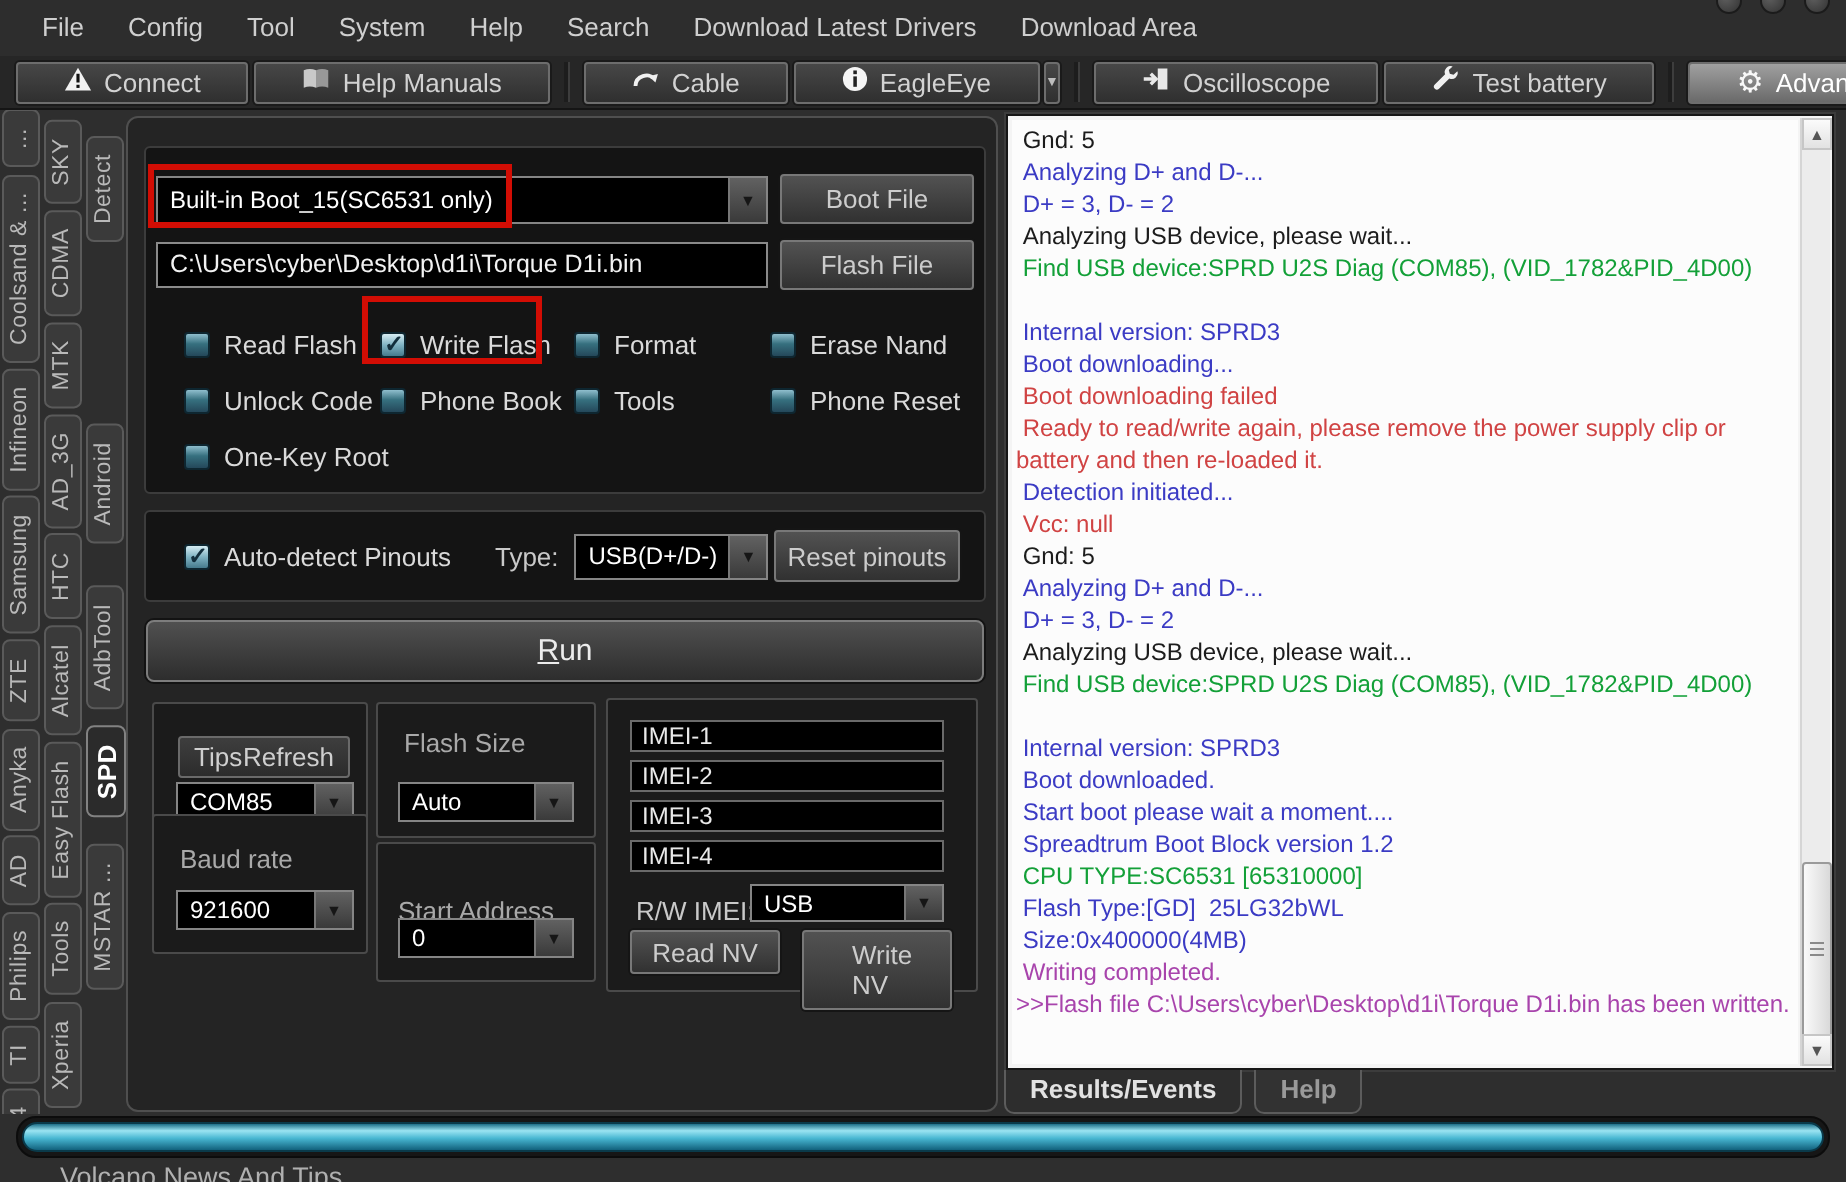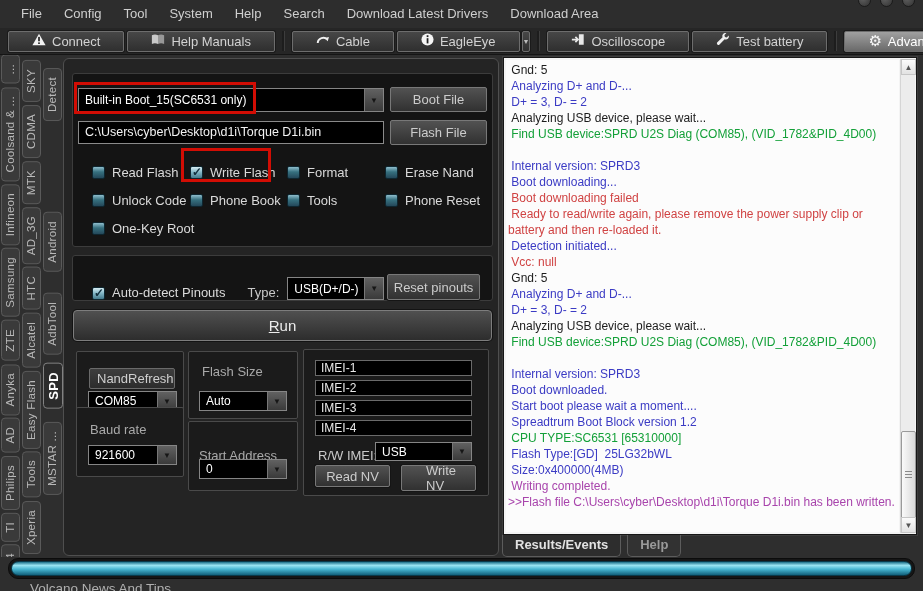--- a/index.html
+++ b/index.html
@@ -30,21 +30,21 @@
   .vtab.sel { color:#ffffff; font-weight:bold; font-size:13px; background:#2b2b2b; border-color:#828282; width:20px; }
   .tab-col:nth-child(3) .vtab:nth-child(2){ margin-top:88px; }
   .tab-col:nth-child(3) .vtab:nth-child(3){ margin-top:18px; }
   .tab-col:nth-child(3) .vtab:nth-child(4){ margin-top:6px; }
   .tab-col:nth-child(3) .vtab:nth-child(5){ margin-top:10px; }
 
   
   .main-panel { position:absolute; left:63px; top:58px; width:436px; height:498px; background:#242424; border:1px solid #4f4f4f; border-radius:6px; }
   .group { position:absolute; background:#141414; border:1px solid #3c3c3c; border-radius:3px; }
   .g1 { left:8px; top:14px; width:421px; height:174px; }
-  .g2 { left:8px; top:196px; width:421px; height:46px; display:flex; align-items:flex-end; padding-left:19px; }
+  .g2 { left:8px; top:196px; width:421px; height:46px; display:flex; align-items:center; padding-left:19px; }
 
   .combo { display:flex; align-items:center; background:#000; border:1px solid #858585; color:#fff; font-size:12px; }
   .combo .val { flex:1; padding:0 6px; white-space:nowrap; overflow:hidden; }
   .combo .arrow { width:19px; align-self:stretch; display:flex; align-items:center; justify-content:center; background:linear-gradient(#616161,#3a3a3a); border-left:1px solid #777; color:#161616; font-size:8px; }
 
   .btn { display:flex; align-items:center; justify-content:center; background:linear-gradient(#525252,#313131); border:1px solid #787878; box-shadow:0 0 0 1px #151515; border-radius:2px; color:#cccccc; font-size:13px; cursor:default; }
 
   .boot-combo { position:absolute; left:5px; top:14px; width:306px; height:24px; }
   .boot-btn  { position:absolute; left:317px; top:13px; width:97px; height:25px; }
   .flash-input { position:absolute; left:5px; top:47px; width:306px; height:23px; background:#000; border:1px solid #8a8a8a; color:#f2f2f2; font-size:12.5px; line-height:21px; padding:0 6px; white-space:nowrap; overflow:hidden; }
@@ -74,21 +74,21 @@
   .sg-start { left:124px; top:362px; width:110px; height:70px; }
   .sg-imei  { left:239px; top:290px; width:186px; height:147px; }
   .sg-label { position:absolute; color:#a9a9a9; font-size:13px; white-space:nowrap; }
   .port-refresh { position:absolute; left:12px; top:16px; width:86px; height:21px; display:flex; align-items:center; justify-content:space-between; padding:0 7px; background:linear-gradient(#3e3e3e,#2c2c2c); border:1px solid #6a6a6a; border-radius:2px; color:#cfcfcf; font-size:13px; }
   .sm-combo { position:absolute; height:20px; font-size:12px; }
 
   .imei-field { position:absolute; left:11px; width:157px; height:16px; background:#000; border:1px solid #6a6a6a; color:#e9e9e9; font-size:12px; line-height:14px; padding-left:5px; }
   .rw-label { position:absolute; left:14px; top:98px; color:#c9c9c9; font-size:13px; }
   .rw-combo { position:absolute; left:71px; top:92px; width:97px; height:19px; }
   .readnv-btn { position:absolute; left:11px; top:115px; width:75px; height:22px; }
-  .writenv-btn { position:absolute; left:97px; top:115px; width:75px; height:26px;padding-left:24px; }
+  .writenv-btn { position:absolute; left:97px; top:115px; width:75px; height:40px;padding-left:24px; }
 
   
   .log-panel { position:absolute; left:503px; top:57px; width:414px; height:478px; background:#f4f4f4; border:1px solid #161616; box-shadow:0 0 0 1px #3c3c3c; }
   .log-text { position:absolute; left:2px; top:2px; right:17px; bottom:2px; background:#fcfcfc; overflow:hidden; font-size:12px; line-height:16px; padding:2px 0 0 2px; }
   .log-line { white-space:pre-wrap; min-height:16px; }
   .c-black { color:#1c1c1c; } .c-blue { color:#3b3bc4; } .c-green { color:#13a038; }
   .c-red { color:#d04343; } .c-purple { color:#a844ac; } .c-gray { color:#9b9b9b; }
   .scrollbar { position:absolute; right:1px; top:1px; width:15px; bottom:1px; background:#ececec; border-left:1px solid #d5d5d5; }
   .sb-arrow { position:absolute; left:0; width:15px; height:16px; display:flex; align-items:center; justify-content:center; color:#555; font-size:8px; background:linear-gradient(#fbfbfb,#e2e2e2); border:1px solid #c6c6c6; }
   .sb-up { top:0; } .sb-down { bottom:0; }
@@ -286,21 +286,21 @@
         <span class="val">USB(D+/D-)</span>
         <span class="arrow">▼</span>
       </div>
       <div class="btn reset-btn">Reset pinouts</div>
     </div>
 
     <div class="run-btn" id="run-btn"><u>R</u>un</div>
 
     <div class="sgroup sg-port">
       <div class="port-refresh">
-        <span>Nand</span>
+        <span>Tips</span>
         <span>Refresh</span>
       </div>
       <div class="combo sm-combo" style="left:11px; top:39px; width:89px;">
         <span class="val">COM85</span>
         <span class="arrow">▼</span>
       </div>
     </div>
 
     <div class="sgroup sg-size">
       <div class="sg-label" style="left:13px; top:12px;">Flash Size</div>

